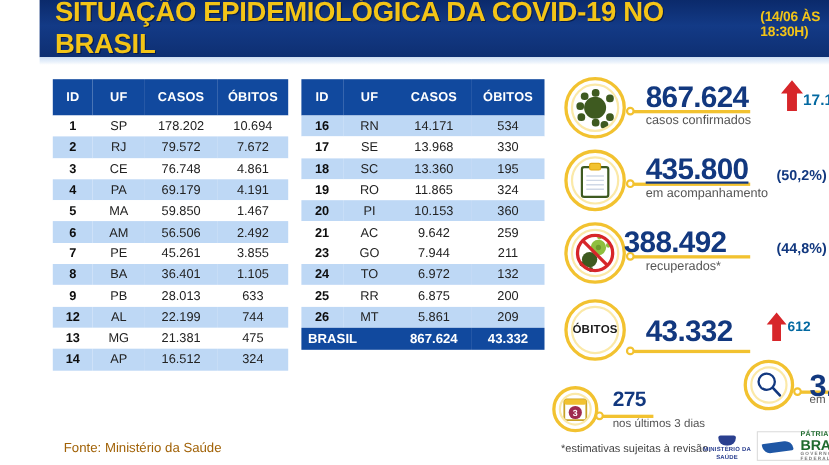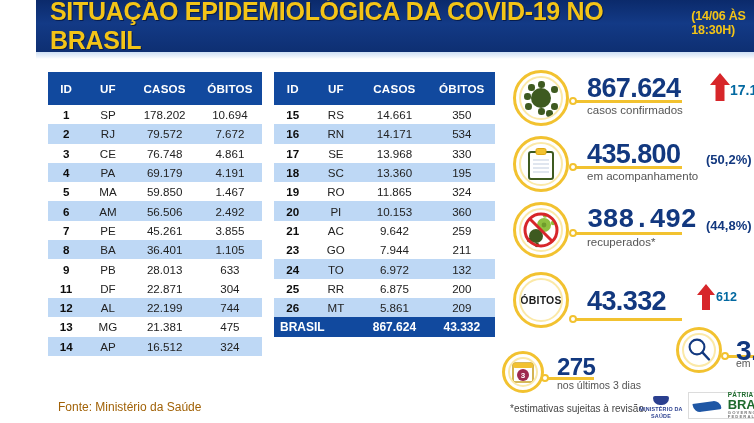--- a/index.html
+++ b/index.html
@@ -210,26 +210,20 @@
           <td class="c-uf col-uf">BA</td>
           <td class="c-casos col-casos">36.401</td>
           <td class="c-obitos col-obitos">1.105</td>
         </tr>
         <tr>
           <td class="c-id col-id">9</td>
           <td class="c-uf col-uf">PB</td>
           <td class="c-casos col-casos">28.013</td>
           <td class="c-obitos col-obitos">633</td>
         </tr>
-        <tr>
-          <td class="c-id col-id">11</td>
-          <td class="c-uf col-uf">DF</td>
-          <td class="c-casos col-casos">22.871</td>
-          <td class="c-obitos col-obitos">304</td>
-        </tr>
         <tr class="alt">
           <td class="c-id col-id">12</td>
           <td class="c-uf col-uf">AL</td>
           <td class="c-casos col-casos">22.199</td>
           <td class="c-obitos col-obitos">744</td>
         </tr>
         <tr>
           <td class="c-id col-id">13</td>
           <td class="c-uf col-uf">MG</td>
           <td class="c-casos col-casos">21.381</td>
@@ -247,26 +241,20 @@
   <table class="tbl" id="table-right">
     <thead>
       <tr>
         <th class="col-id">ID</th>
         <th class="col-uf">UF</th>
         <th class="col-casos">CASOS</th>
         <th class="col-obitos">ÓBITOS</th>
       </tr>
     </thead>
     <tbody id="tbody-right">
-        <tr>
-          <td class="c-id col-id">15</td>
-          <td class="c-uf col-uf">RS</td>
-          <td class="c-casos col-casos">14.661</td>
-          <td class="c-obitos col-obitos">350</td>
-        </tr>
         <tr class="alt">
           <td class="c-id col-id">16</td>
           <td class="c-uf col-uf">RN</td>
           <td class="c-casos col-casos">14.171</td>
           <td class="c-obitos col-obitos">534</td>
         </tr>
         <tr>
           <td class="c-id col-id">17</td>
           <td class="c-uf col-uf">SE</td>
           <td class="c-casos col-casos">13.968</td>
@@ -357,41 +345,41 @@
       <rect x="10" y="1.5" width="10" height="6" rx="1.6" fill="#f2c230" stroke="#e0a814" stroke-width="1"></rect>
       <line x1="7" y1="13" x2="23" y2="13" stroke="#cfd8e6" stroke-width="1.3"></line>
       <line x1="7" y1="17" x2="23" y2="17" stroke="#cfd8e6" stroke-width="1.3"></line>
       <line x1="7" y1="21" x2="23" y2="21" stroke="#cfd8e6" stroke-width="1.3"></line>
       <line x1="7" y1="25" x2="23" y2="25" stroke="#cfd8e6" stroke-width="1.3"></line>
     </svg>
   </div>
   <div class="connector" style="left:540px; top:166px; width:106px;">
     <div class="knob"></div>
   </div>
-  <div class="big-num" style="left:551px; top:139px;">435.800</div>
+  <div class="big-num" style="left:551px; top:139px;text-decoration:underline;">435.800</div>
   <div class="pct" style="left:670px; top:152px;">(50,2%)</div>
   <div class="stat-label" style="left:551px; top:170px;text-align:right;">em acompanhamento</div>
 
   <div class="ring" style="left:477px; top:202px; width:56px; height:56px;">
     <svg width="36" height="36" viewBox="0 0 36 36">
       <circle cx="21" cy="13" r="7" fill="#8fbf3f"></circle>
       <circle cx="21" cy="13" r="2.4" fill="#6f9c2c"></circle>
       <circle cx="13" cy="24" r="7" fill="#3e5a20"></circle>
       <circle cx="30" cy="11" r="2.2" fill="#8fbf3f"></circle>
       <circle cx="22" cy="3.5" r="2.2" fill="#8fbf3f"></circle>
       <circle cx="6" cy="28" r="2.2" fill="#3e5a20"></circle>
       <circle cx="14" cy="33" r="2.2" fill="#3e5a20"></circle>
       <circle cx="18" cy="18" r="16" fill="none" stroke="#d7262a" stroke-width="3"></circle>
       <line x1="7" y1="7" x2="29" y2="29" stroke="#d7262a" stroke-width="3"></line>
     </svg>
   </div>
   <div class="connector" style="left:540px; top:232px; width:106px;">
     <div class="knob"></div>
   </div>
-  <div class="big-num" style="left:551px; top:205px;font-family:Liberation Mono, monospace;">388.492</div>
+  <div class="big-num" style="left:531px; top:205px;">388.492</div>
   <div class="pct" style="left:670px; top:218px;text-align:right;">(44,8%)</div>
   <div class="stat-label" style="left:551px; top:236px;">recuperados*</div>
 
   <div class="ring" style="left:477px; top:272px; width:56px; height:56px;">
     <span class="obitos-word">ÓBITOS</span>
   </div>
   <div class="connector" style="left:540px; top:318px; width:106px;">
     <div class="knob"></div>
   </div>
   <div class="big-num" style="left:551px; top:286px;">43.332</div>
@@ -404,21 +392,21 @@
     <svg width="24" height="24" viewBox="0 0 24 24">
       <rect x="2" y="3" width="20" height="19" rx="2" fill="#ffffff" stroke="#c9a227" stroke-width="1.6"></rect>
       <rect x="2" y="3" width="20" height="5" rx="2" fill="#f2c230"></rect>
       <circle cx="12" cy="15" r="6" fill="#9e2a4f"></circle>
       <text x="12" y="18.2" font-family="Liberation Sans, sans-serif" font-size="8" font-weight="bold" fill="#ffffff" text-anchor="middle">3</text>
     </svg>
   </div>
   <div class="connector" style="left:512px; top:377px; width:46px;">
     <div class="knob"></div>
   </div>
-  <div class="big-num" style="left:521px; top:353px; font-size:24px;">275</div>
+  <div class="big-num" style="left:521px; top:353px; font-size:19px;">275</div>
   <div class="stat-label" style="left:521px; top:379px; font-size:10.5px;">nos últimos 3 dias</div>
 
   <div class="ring" style="left:640px; top:327px; width:46px; height:46px;">
     <svg width="26" height="26" viewBox="0 0 26 26">
       <circle cx="11" cy="10" r="7.4" fill="none" stroke="#12387f" stroke-width="2.1"></circle>
       <line x1="16.4" y1="15.4" x2="23" y2="22.5" stroke="#12387f" stroke-width="2.4" stroke-linecap="round"></line>
     </svg>
   </div>
   <div class="connector" style="left:692px; top:355px; width:60px;">
     <div class="knob"></div>

